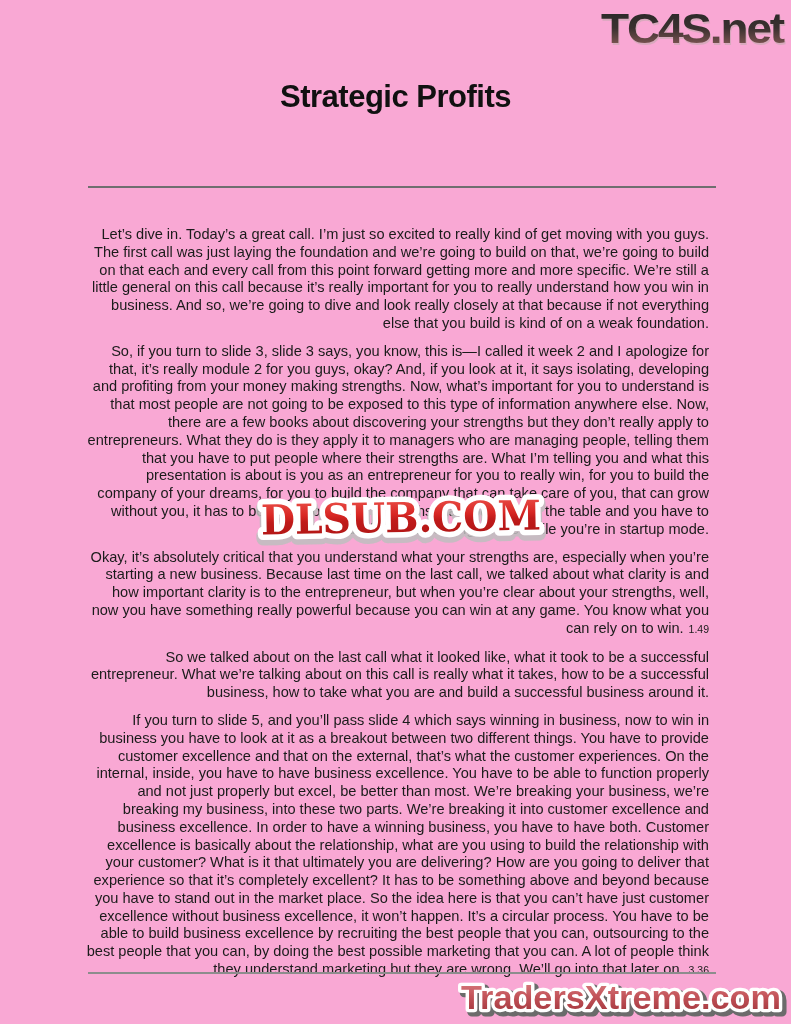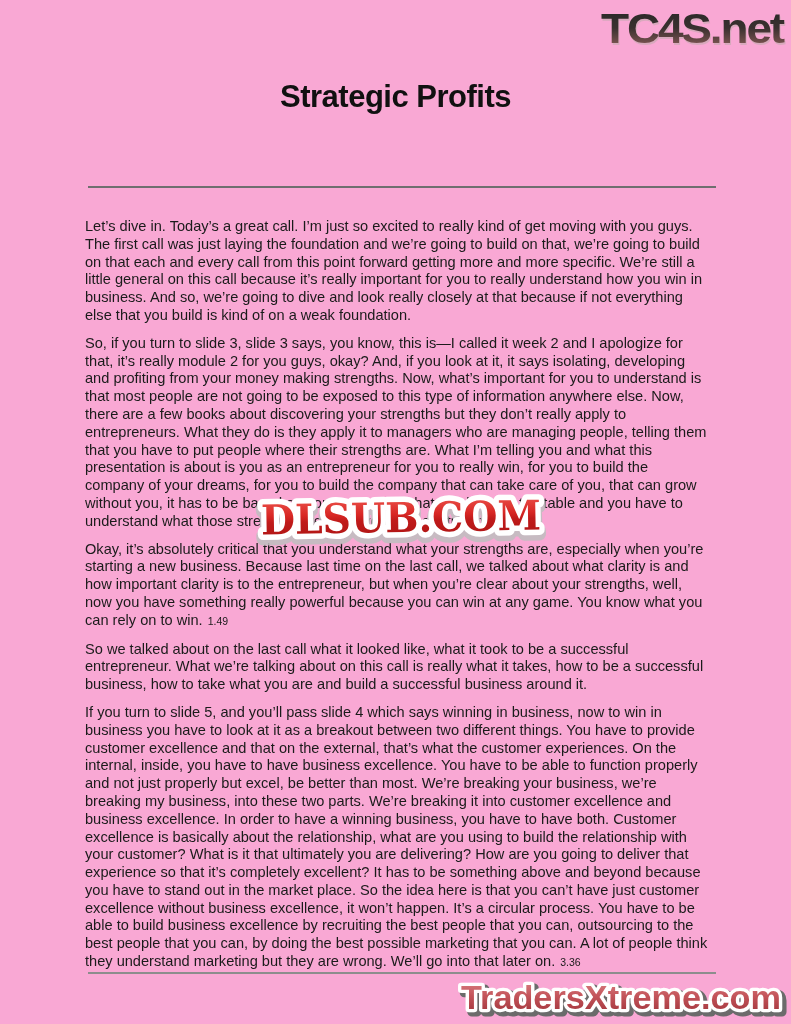--- a/index.html
+++ b/index.html
@@ -35,23 +35,23 @@
   .rule-top {
     position:absolute; top:186px; left:88px; width:628px; height:2px;
     background:#6f6f6f;
   }
   .rule-bottom {
     position:absolute; top:972px; left:88px; width:628px; height:2px;
     background:#8d8d8d;
   }
   
   .content {
-    position:absolute; top:218px; left:85px; width:624px;
+    position:absolute; top:226px; left:85px; width:624px;
     font-size:14.6px; line-height:17.8px; color:#1b1b1b;
-    text-align:left;
+    text-align:right;
   }
   .para { margin:0 0 10px 0; }
   .ts { font-size:10.5px; margin-left:5px; color:#1b1b1b; }
   
   .watermark {
     position:absolute; left:248px; top:486px;
     transform:rotate(-1deg);
     pointer-events:none;
   }
   

